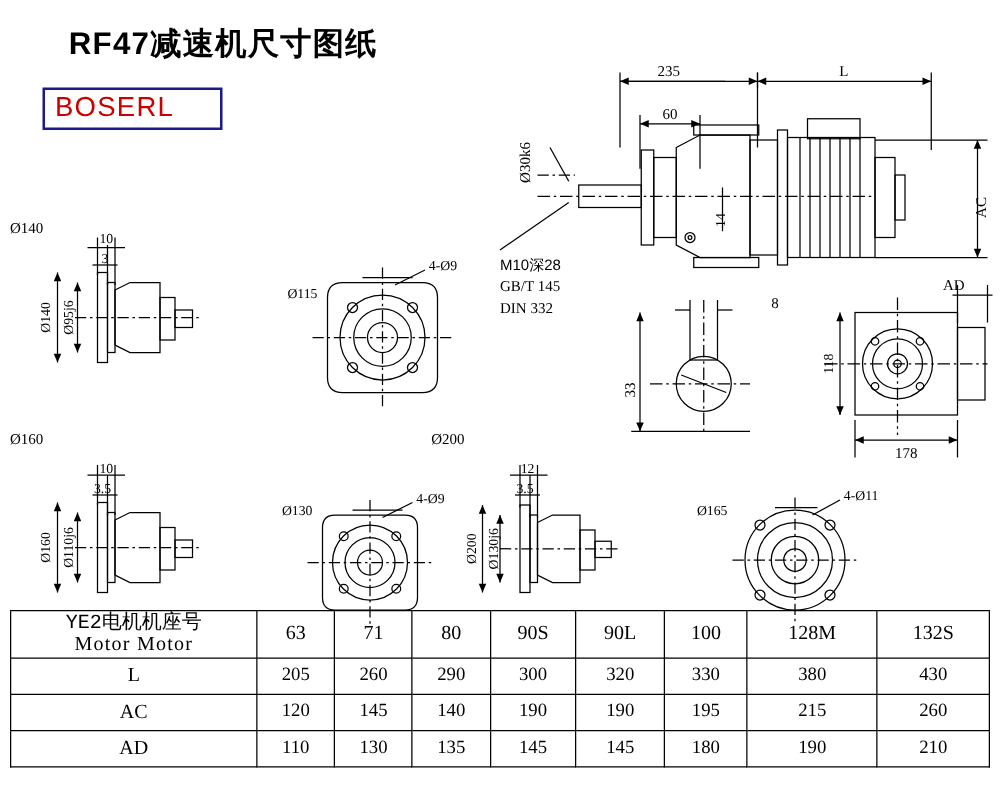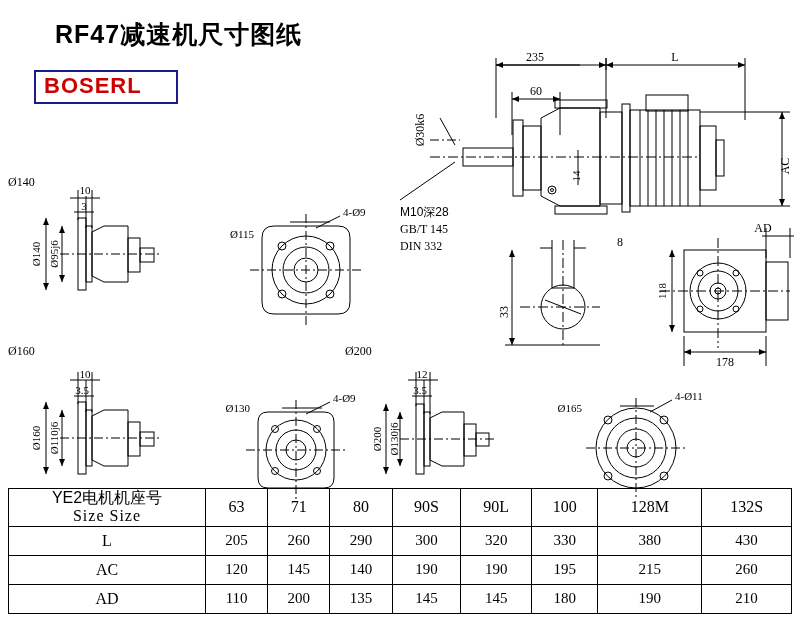--- a/index.html
+++ b/index.html
@@ -13,41 +13,41 @@
     position:absolute;left:55px;top:18px;
     font-family:"Liberation Sans", sans-serif;
     font-weight:bold;font-size:25px;letter-spacing:1px;
   }
   .logo{
     position:absolute;left:34px;top:70px;width:140px;height:30px;
     border:2px solid #1a1a8c;background:#fff;
   }
   .logo span{
     display:block;font-family:"Liberation Sans", sans-serif;
-    font-weight:bold;font-size:22px;color:#cc0000;
+    font-weight:normal;font-size:22px;color:#cc0000;
     padding-left:8px;line-height:28px;letter-spacing:1px;
   }
   svg{position:absolute;left:0;top:0;}
   .lbl{font-family:"Liberation Serif", serif;font-size:12px;}
 
   
   .tbl{
     position:absolute;left:8px;top:488px;width:784px;
     border-collapse:collapse;
     font-family:"Liberation Serif", serif;font-size:15px;
   }
   .tbl td{
     border:1px solid #000;text-align:center;height:28px;padding:0;
   }
   .tbl td.head{width:196px;}
   .tbl td.hdr-cell{font-size:16px;}
   .tbl .ms{
     line-height:1.15;font-size:16px;
   }
-  .tbl .ms .cn{font-family:Liberation Sans, sans-serif;}
+  .tbl .ms .cn{font-family:Liberation Mono, monospace;}
   .tbl .ms .en{font-family:"Liberation Serif", serif;letter-spacing:1px;}
   .rowlbl{font-size:16px;}
 </style>
 </head>
 <body>
 
 <div class="root">
 
   <div class="title">RF47减速机尺寸图纸</div>
 
@@ -343,21 +343,21 @@
       <text x="675" y="400" font-size="11">4-Ø11</text>
     </g>
   </svg>
 
   <table class="tbl">
     <tbody>
       <tr>
         <td class="head" rowspan="2">
           <div class="ms">
             <div class="cn">YE2电机机座号</div>
-            <div class="en">Size Size</div>
+            <div class="en">Motor Motor</div>
           </div>
         </td>
         <td class="hdr-cell" rowspan="2">63</td>
         <td class="hdr-cell" rowspan="2">71</td>
         <td class="hdr-cell" rowspan="2">80</td>
         <td class="hdr-cell" rowspan="2">90S</td>
         <td class="hdr-cell" rowspan="2">90L</td>
         <td class="hdr-cell" rowspan="2">100</td>
         <td class="hdr-cell" rowspan="2">128M</td>
         <td class="hdr-cell" rowspan="2">132S</td>
@@ -382,21 +382,21 @@
         <td>140</td>
         <td>190</td>
         <td>190</td>
         <td>195</td>
         <td>215</td>
         <td>260</td>
       </tr>
       <tr>
         <td class="head rowlbl">AD</td>
         <td>110</td>
-        <td>200</td>
+        <td>130</td>
         <td>135</td>
         <td>145</td>
         <td>145</td>
         <td>180</td>
         <td>190</td>
         <td>210</td>
       </tr>
     </tbody>
   </table>
 

